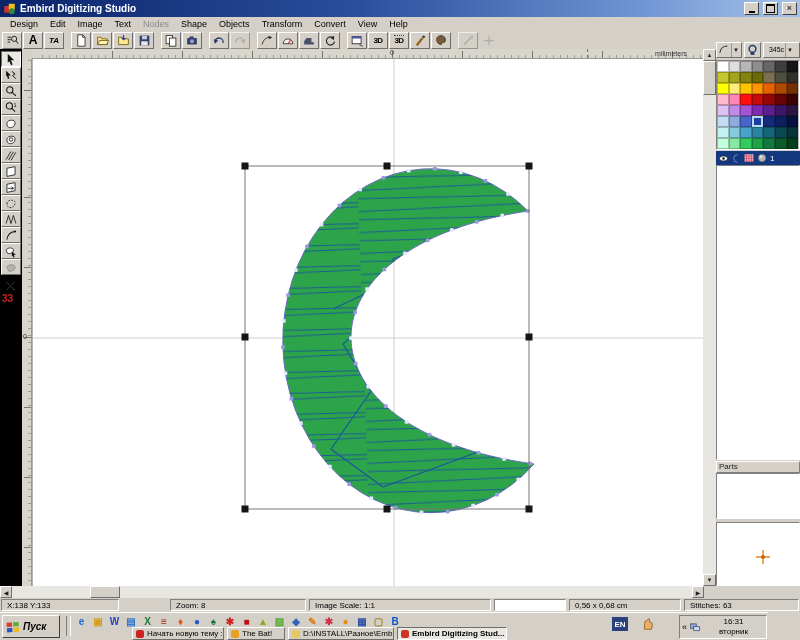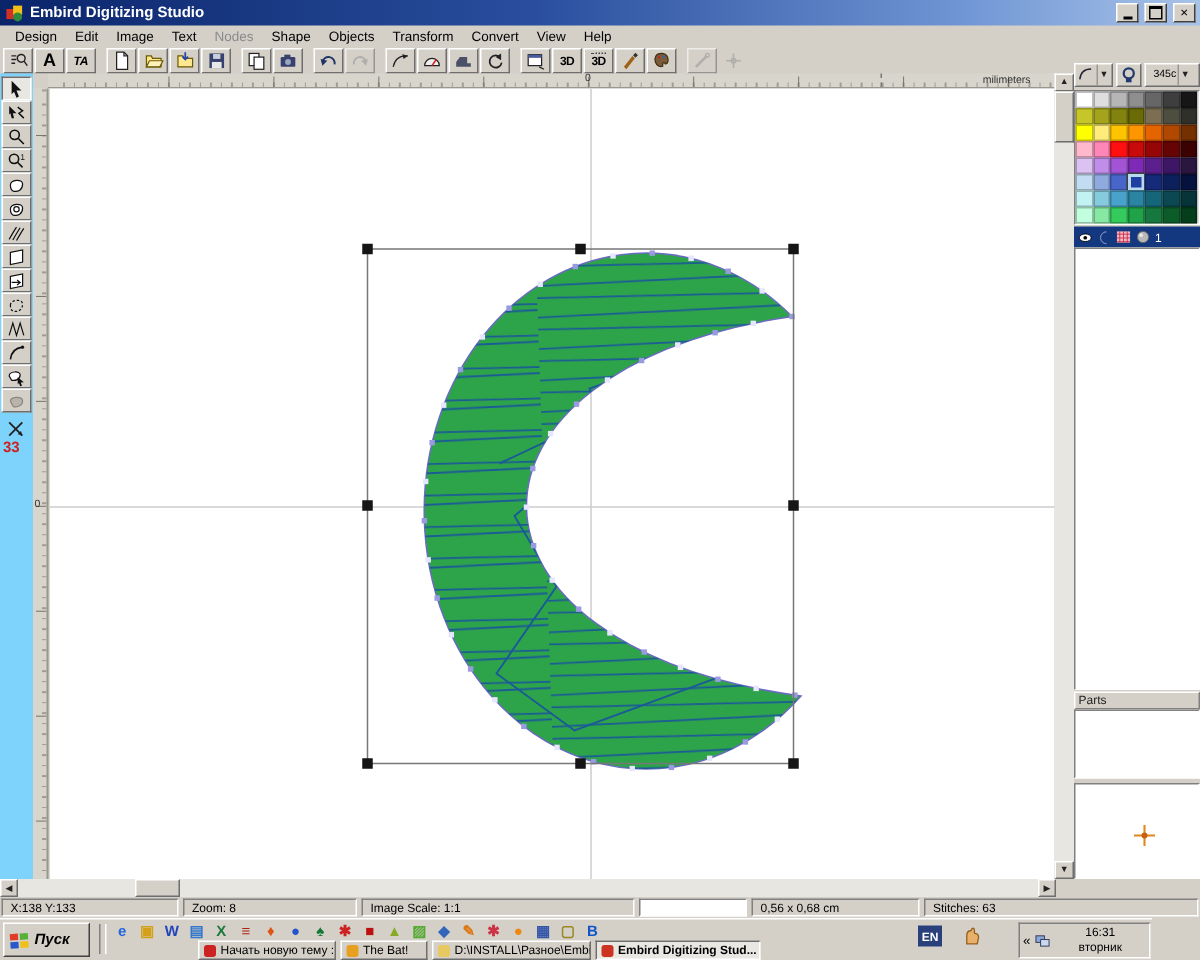--- a/index.html
+++ b/index.html
@@ -20,21 +20,21 @@
   .mi.dis{color:#8a8a8a;}
   .toolbar{left:0;top:31px;width:800px;height:18px;display:flex;align-items:center;gap:1px;padding-left:2px;box-sizing:border-box;}
   .tbn{width:20px;height:17px;background:#D4D0C8;border:1px solid;border-color:#fff #6e6e6e #6e6e6e #fff;
     box-sizing:border-box;display:flex;align-items:center;justify-content:center;overflow:hidden;}
   .tbn.dis{opacity:.6;}
   .tsep{width:5px;height:17px;}
   .glyA{font-weight:bold;font-size:12px;line-height:12px;}
   .glyTA{font-weight:bold;font-size:8px;font-style:italic;}
   .gly3d{font-weight:bold;font-size:8px;letter-spacing:-0.5px;}
   
-  .lstrip{left:0;top:49px;width:22px;height:549px;background:#7dd3fc;}
+  .lstrip{left:0;top:49px;width:22px;height:549px;background:#000000;}
   .tool{position:absolute;left:1px;width:20px;height:16px;background:#D4D0C8;border:1px solid;
     border-color:#fff #6e6e6e #6e6e6e #fff;box-sizing:border-box;display:flex;align-items:center;justify-content:center;}
   .tool.pressed{border-color:#6e6e6e #fff #fff #6e6e6e;background:#e9e7e2;}
   .toolcount{position:absolute;left:2px;color:#cc2222;font-weight:bold;font-size:10px;}
   
   .corner{left:22px;top:49px;width:10px;height:10px;background:#D4D0C8;}
   .hruler{left:32px;top:49px;width:671px;height:10px;background:#d8d5cc;border-bottom:1px solid #9a978e;box-sizing:border-box;
     background-image:repeating-linear-gradient(90deg,transparent 0 69px,#77746c 69px 70px),
                      repeating-linear-gradient(90deg,transparent 0 6px,#a09d94 6px 7px);
     background-size:100% 7px,100% 3px;background-repeat:repeat-x;background-position:11px bottom,4px bottom;}
@@ -570,21 +570,21 @@
     <div class="preview">
       <svg width="16" height="16" viewBox="0 0 16 16" style="position:absolute;left:38px;top:26px;">
         <path d="M8,1 v14 M1,8 h14" stroke="#E08820" stroke-width="1.4"></path>
           <circle cx="8" cy="8" r="2" fill="#C86010"></circle>
         </svg>
     </div>
   </div>
 
   <div class="abs statusbar">
     <span class="seg" style="width:118px;">X:138  Y:133</span>
-    <span class="seg" style="width:116px;">Zoom: 8</span>
+    <span class="seg" style="width:136px;margin-left:48px;">Zoom: 8</span>
     <span class="seg" style="width:182px;">Image Scale: 1:1</span>
     <span class="seg" style="width:72px;background:#fff;"></span>
     <span class="seg" style="width:112px;">0,56 x 0,68 cm</span>
     <span class="seg" style="flex:1;">Stitches: 63</span>
   </div>
 
   <div class="abs taskbar">
     <span class="startbtn">
       <svg width="14" height="12" viewBox="0 0 18 14">
         <g transform="rotate(-4 9 7)">

